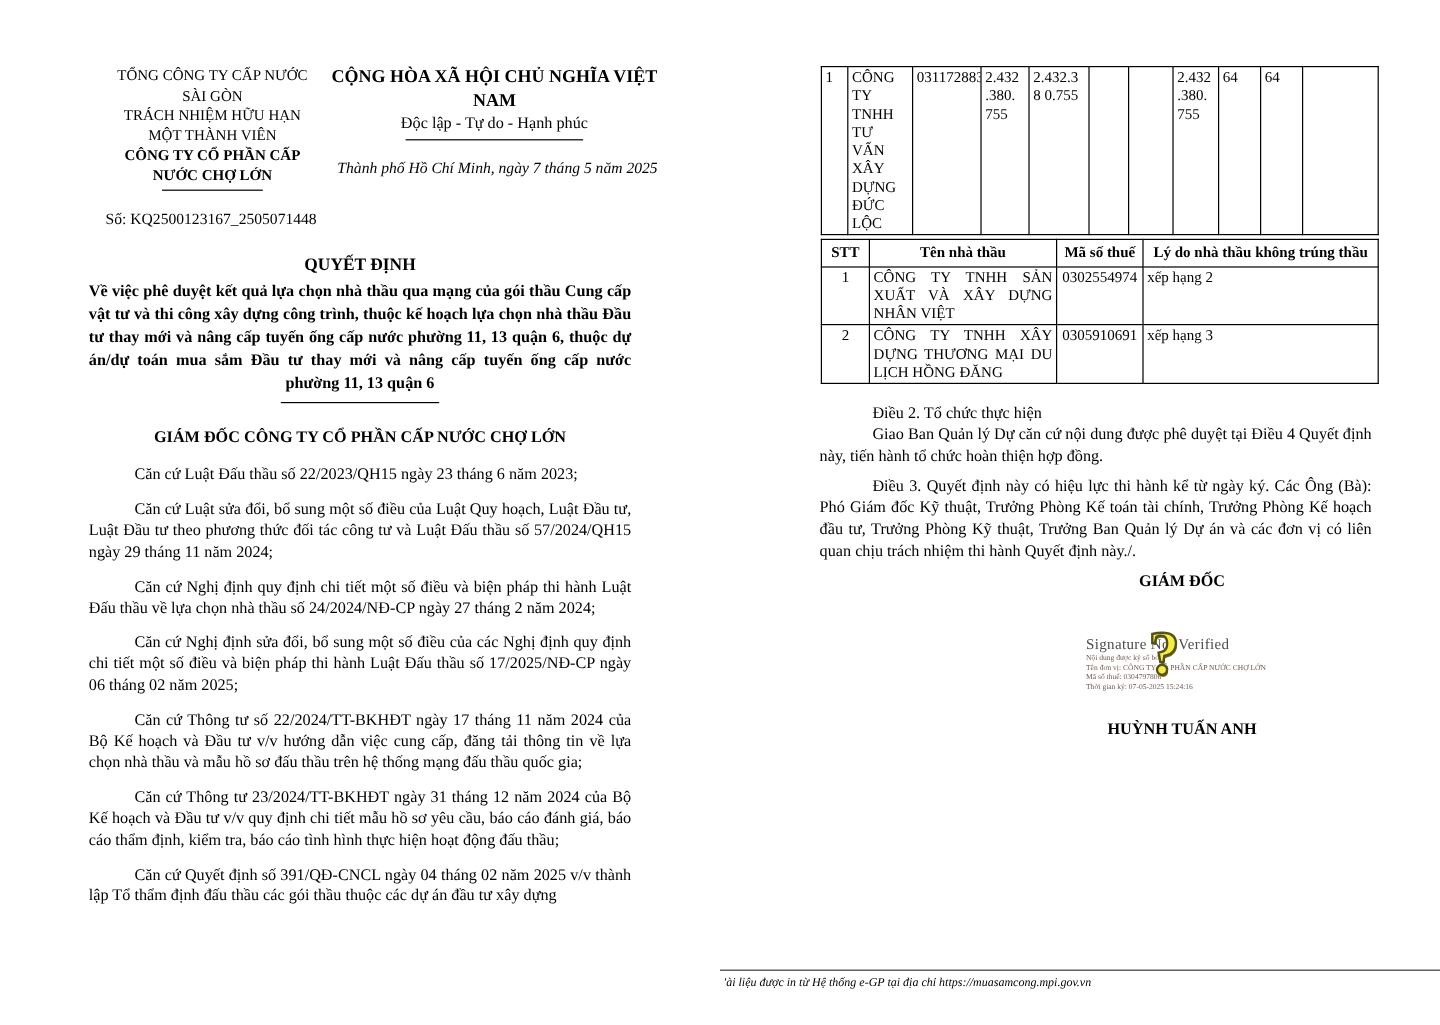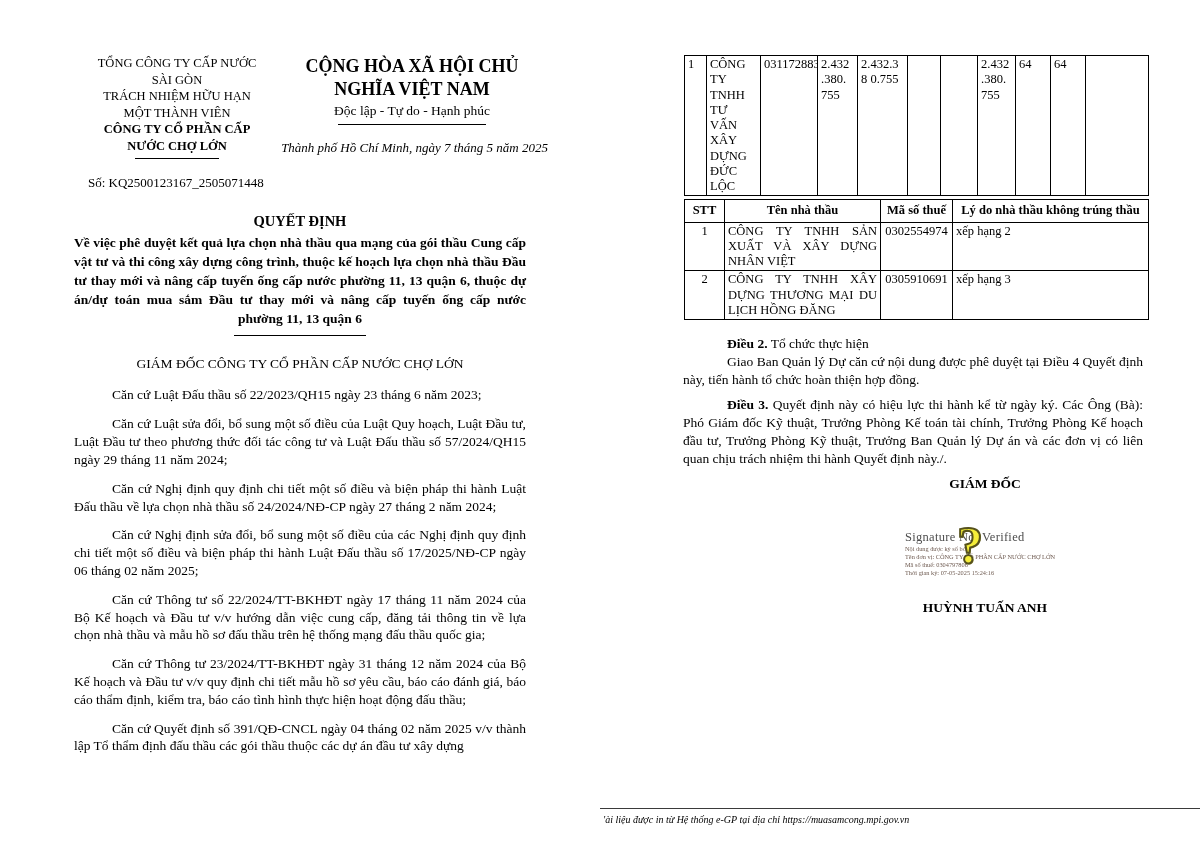--- a/index.html
+++ b/index.html
@@ -11,34 +11,34 @@
   .page{position:absolute;top:0;height:854px;}
   #page-left{left:0;width:600px;}
   #page-right{left:600px;width:600px;}
 
   
   .header-row{display:flex;margin:55px 0 0 86px;width:462px;}
   .org-block{width:182px;text-align:center;font-size:12.5px;line-height:1.32;}
   .org-strong{font-weight:bold;}
   .rule-sm{border-bottom:1px solid #000;width:84px;margin:4px auto 0;}
   .national-block{width:272px;margin-left:8px;text-align:center;}
-  .nat-line1{font-weight:bold;font-size:18px;line-height:1.3;}
+  .nat-line1{font-weight:bold;font-size:15px;line-height:1.3;}
   .nat-line2{font-weight:normal;font-size:13.5px;line-height:1.4;text-align:center;}
   .rule-md{border-bottom:1px solid #000;width:148px;margin:3px auto 0;}
   .place-date{font-style:italic;font-size:13px;margin-top:14px;text-align:right;line-height:1.4;}
 
   .doc-number{margin:16px 0 0 88px;font-size:13px;}
 
   .title{margin-top:22px;text-align:center;font-weight:bold;font-size:14.5px;}
   .subtitle{
     margin:4px auto 0;width:452px;font-weight:bold;font-size:13.5px;line-height:1.4;
     text-align:justify;text-align-last:center;
   }
   .rule-title{border-bottom:1px solid #000;width:132px;margin:7px auto 0;}
-  .authority{margin-top:20px;text-align:center;font-weight:normal;font-size:13.5px;}
+  .authority{margin-top:20px;text-align:center;font-weight:bold;font-size:13.5px;}
 
   .recitals{margin:14px auto 0;width:452px;}
   .recital{font-size:13.5px;line-height:1.32;text-align:justify;text-indent:38px;margin:0 0 11px 0;}
 
   
   .footer{position:absolute;top:808px;left:0;width:600px;border-top:1.5px solid #3a3a3a;}
   .footer-text{font-style:italic;font-size:10px;margin-top:5px;line-height:1.2;}
   #page-left .footer-text{padding-left:8px;}
   #page-right .footer-text{padding-left:3px;}
 
@@ -49,21 +49,21 @@
   .table1 td{text-align:left;}
   .td-num{text-align:right;word-break:break-all;}
   .table2{margin:3px 0 0 84px;width:464px;border:1.5px solid #000;}
   .table2 th{font-weight:bold;text-align:center;padding:3px 3px;}
   .table2 .td-center{text-align:center;}
   .table2 .td-justify{text-align:justify;}
 
   .section3-heading{margin:15px 0 3px 128px;font-weight:bold;font-style:italic;font-size:13.5px;}
 
   .article{margin:0 0 0 83px;width:460px;font-size:13.5px;line-height:1.34;text-align:justify;}
-  .article .lbl{font-weight:bold;}
+  .article .lbl{font-weight:normal;}
   .indent{text-indent:44px;}
   #dieu2-head{margin-top:15px;}
   #dieu3{margin-top:7px;}
 
   
   .noi-nhan{position:absolute;left:83px;top:477px;font-size:12.5px;line-height:1.35;}
   .noi-nhan-label{font-weight:bold;font-style:italic;}
   .sign-right{position:absolute;left:255px;top:476px;width:260px;text-align:center;}
   .signer-title{font-weight:bold;font-size:13.5px;}
   .signer-name{position:absolute;left:255px;top:600px;width:260px;text-align:center;font-weight:bold;font-size:13.5px;}

